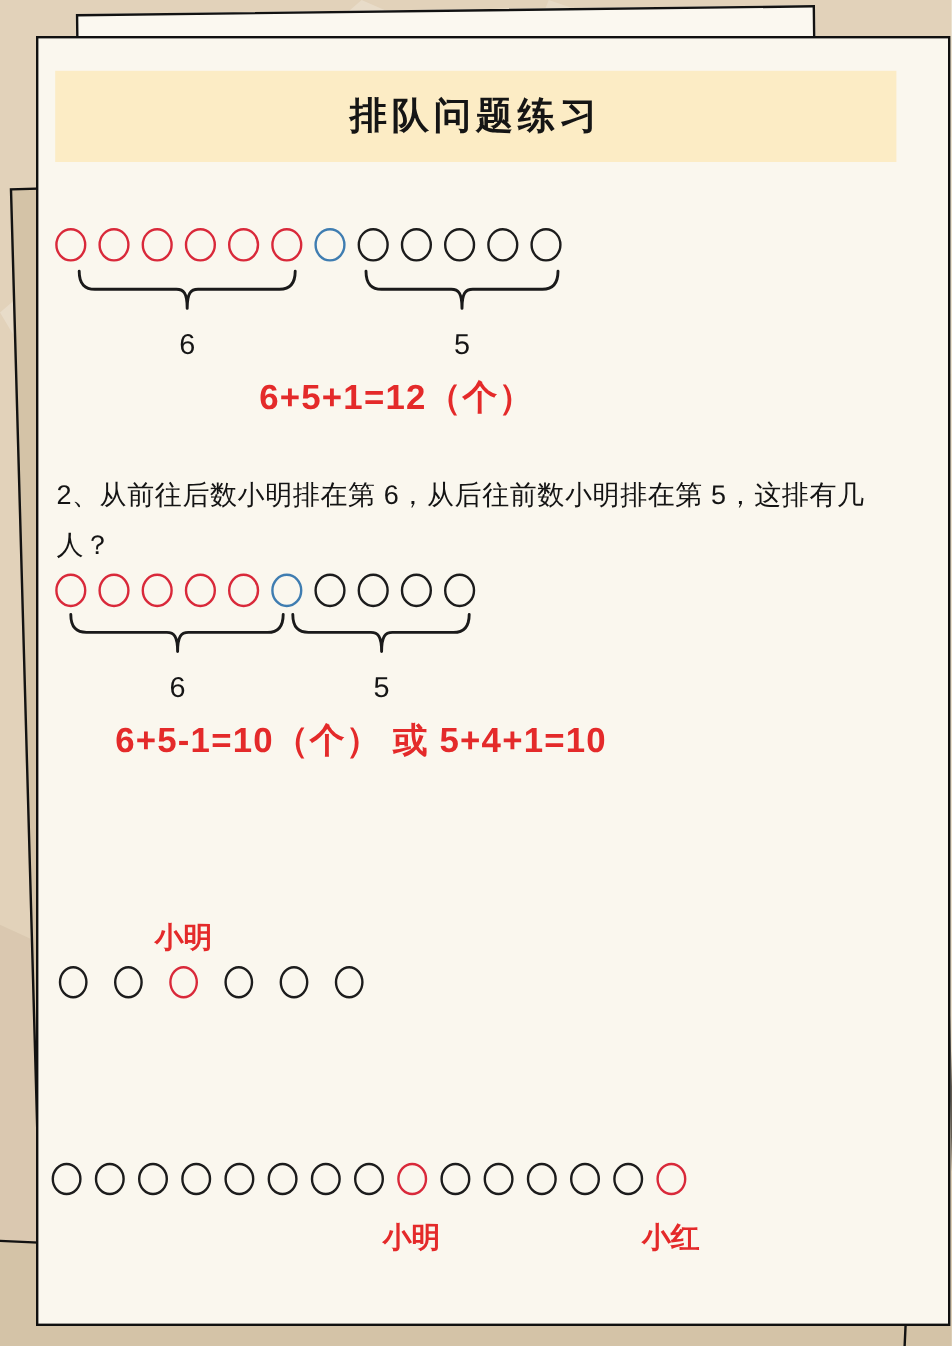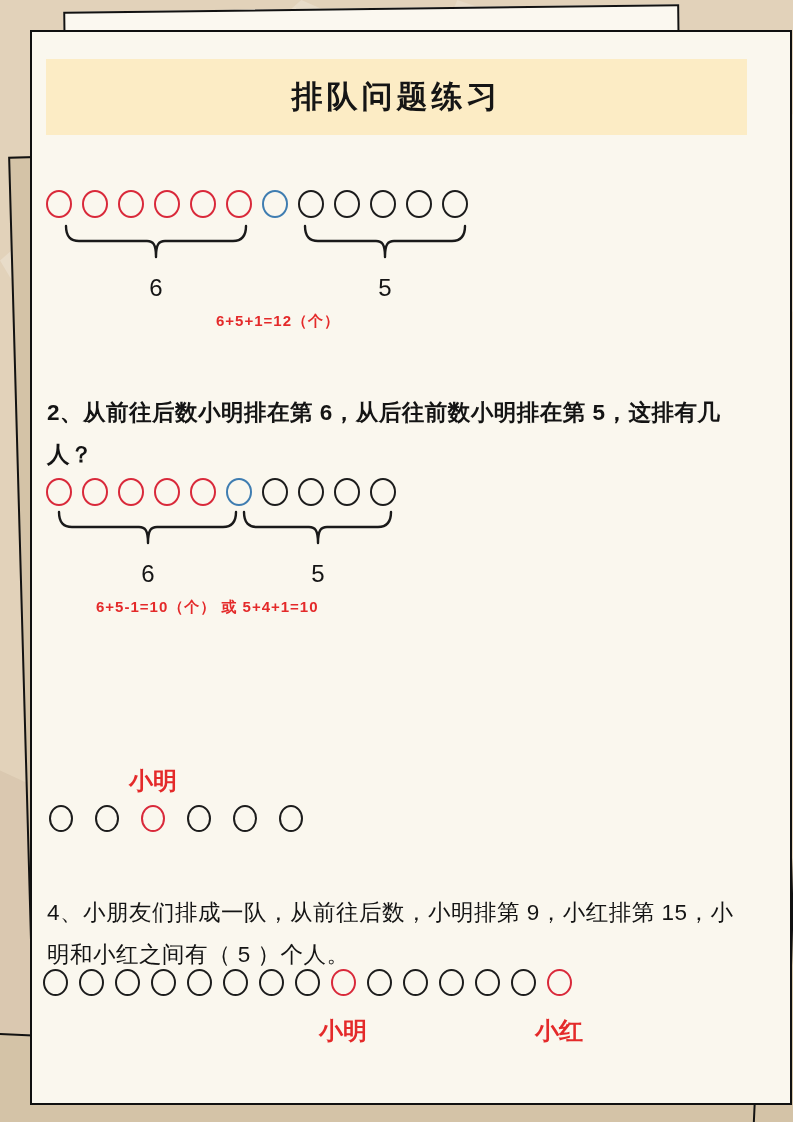--- a/index.html
+++ b/index.html
@@ -34,21 +34,21 @@
   .card{position:absolute;left:30px;top:30px;width:762px;height:1075px;
     background:var(--card,#faf7ee);border:2.5px solid #101010;box-sizing:border-box;}
 
   .band{position:absolute;left:14px;top:27px;width:701px;height:76px;
     background:var(--band,#fcecc5);display:flex;align-items:center;justify-content:center;}
   .band h1{margin:0;font-size:31px;font-weight:700;color:#151515;letter-spacing:4px;}
 
   .ptext{position:absolute;left:15px;width:708px;font-size:22.5px;line-height:42px;
     color:#141414;font-weight:500;letter-spacing:.5px;}
   #p1-text{top:116px;line-height:34px;}
-  #p2-text{top:360px;font-weight:bold;}
+  #p2-text{top:360px;}
   #p3-text{top:656px;}
   #p4-text{top:860px;}
 
   .circle-row{position:absolute;display:flex;}
   .circle{display:inline-block;border-radius:50%;border:2.5px solid #1c1c1c;box-sizing:border-box;background:transparent;}
   #p1-circles{left:14px;top:158px;gap:10px;}
   #p1-circles .circle{width:26px;height:28px;}
   #p2-circles{left:14px;top:446px;gap:10px;}
   #p2-circles .circle{width:26px;height:28px;}
   #p3-circles{left:17px;top:773px;gap:22px;}
@@ -60,21 +60,21 @@
   #p1-braces{top:192px;}
   #p2-braces{top:478px;}
   .brace-svg path{fill:none;stroke:#1a1a1a;stroke-width:2.4;stroke-linecap:round;stroke-linejoin:round;}
 
   .brace-num{position:absolute;width:44px;text-align:center;font-size:24px;color:#151515;font-weight:500;}
   #p1-num1{left:102px;top:242px;}
   #p1-num2{left:331px;top:242px;}
   #p2-num1{left:94px;top:528px;}
   #p2-num2{left:264px;top:528px;}
 
-  .answer{position:absolute;font-size:15px;font-weight:600;color:var(--red,#e42a2a);letter-spacing:1px;}
+  .answer{position:absolute;font-size:29px;font-weight:600;color:var(--red,#e42a2a);letter-spacing:1px;}
   #p1-answer{left:184px;top:280px;}
   #p2-answer{left:64px;top:566px;}
 
   .red-label{position:absolute;font-size:24px;font-weight:600;color:var(--red,#e42a2a);text-align:center;width:64px;}
   #p3-label{left:89px;top:733px;}
   #p4-label-1{left:279px;top:983px;}
   #p4-label-2{left:495px;top:983px;}
 </style>
 </head>
 <body style="--bg: #e2d2ba; --sheet-tan: #d4c3a7; --card: #faf7ee; --band: #fcecc5; --red: #e42a2a;">
@@ -140,21 +140,20 @@
   <div class="red-label" id="p3-label">小明</div>
   <div class="circle-row" id="p3-circles">
       <span class="circle" style="border-color: rgb(28, 28, 28);"></span>
       <span class="circle" style="border-color: rgb(28, 28, 28);"></span>
       <span class="circle" style="border-color: rgb(217, 41, 58);"></span>
       <span class="circle" style="border-color: rgb(28, 28, 28);"></span>
       <span class="circle" style="border-color: rgb(28, 28, 28);"></span>
       <span class="circle" style="border-color: rgb(28, 28, 28);"></span>
     </div>
 
-  <div class="ptext" id="p4-text">4、小朋友们排成一队，从前往后数，小明排第 9，小红排第 15，小明和小红之间有（ 5 ）个人。</div>
   <div class="circle-row" id="p4-circles">
       <span class="circle" style="border-color: rgb(28, 28, 28);"></span>
       <span class="circle" style="border-color: rgb(28, 28, 28);"></span>
       <span class="circle" style="border-color: rgb(28, 28, 28);"></span>
       <span class="circle" style="border-color: rgb(28, 28, 28);"></span>
       <span class="circle" style="border-color: rgb(28, 28, 28);"></span>
       <span class="circle" style="border-color: rgb(28, 28, 28);"></span>
       <span class="circle" style="border-color: rgb(28, 28, 28);"></span>
       <span class="circle" style="border-color: rgb(28, 28, 28);"></span>
       <span class="circle" style="border-color: rgb(217, 41, 58);"></span>

